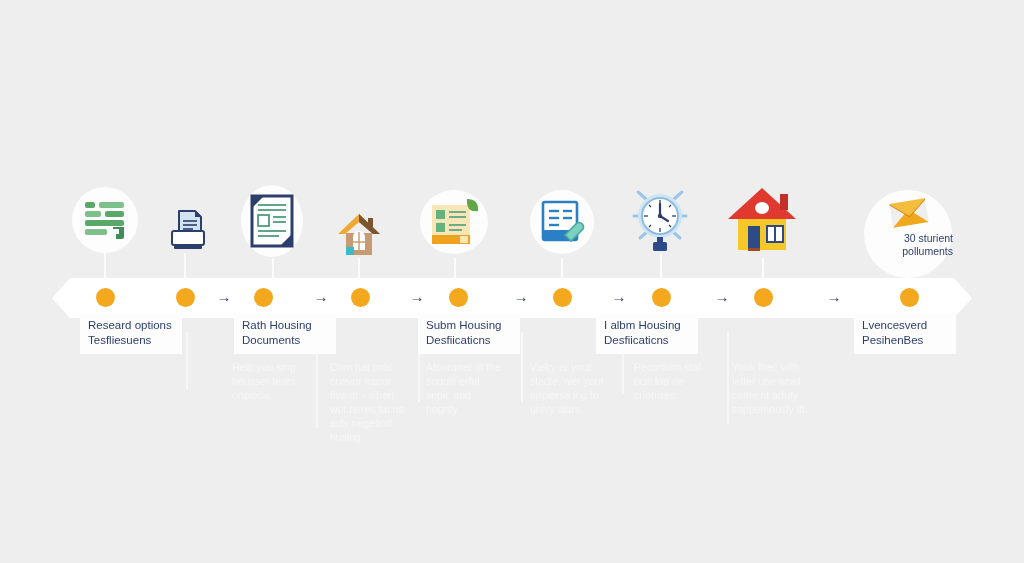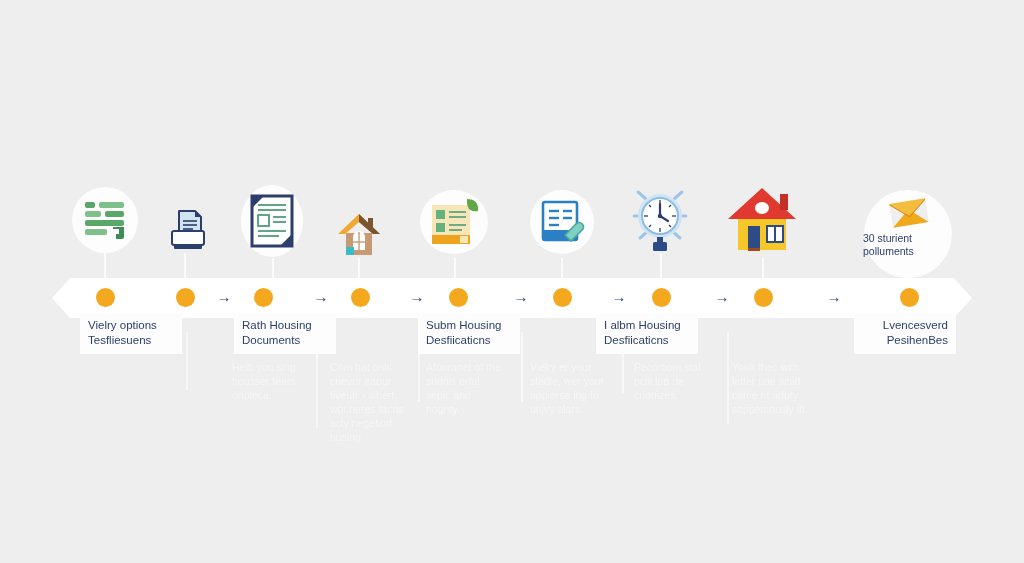--- a/index.html
+++ b/index.html
@@ -76,21 +76,21 @@
   .icon-plain {
     position: absolute;
     display: flex;
     align-items: center;
     justify-content: center;
   }
   .bubble svg, .icon-plain svg { display: block; }
 
   .bubble-caption {
     position: absolute;
-    text-align: left;
+    text-align: right;
     color: #2c3e6b;
     font-size: 10.5px;
     line-height: 13px;
     width: 90px;
     left: 0;
   }
 
   
   .step-title {
     position: absolute;
@@ -305,29 +305,29 @@
   <div class="dot" style="left:900px;"></div>
 
   <div class="arrow" style="left:216px;">→</div>
   <div class="arrow" style="left:313px;">→</div>
   <div class="arrow" style="left:409px;">→</div>
   <div class="arrow" style="left:513px;">→</div>
   <div class="arrow" style="left:611px;">→</div>
   <div class="arrow" style="left:714px;">→</div>
   <div class="arrow" style="left:826px;">→</div>
 
-  <div class="step-title" style="left:80px; top:313px; white-space:pre-line;">Vielry options
+  <div class="step-title" style="left:80px; top:313px; white-space:pre-line;">Researd options
 Tesfliesuens</div>
   <div class="step-title" style="left:234px; top:313px; white-space:pre-line;">Rath Housing
 Documents</div>
   <div class="step-title" style="left:418px; top:313px; white-space:pre-line;">Subm Housing
 Desfiicaticns</div>
   <div class="step-title" style="left:596px; top:313px; white-space:pre-line;">I albm Housing
 Desfiicaticns</div>
-  <div class="step-title" style="left:854px; top:313px; white-space:pre-line;text-align:right;">Lvencesverd
+  <div class="step-title" style="left:854px; top:313px; white-space:pre-line;">Lvencesverd
 PesihenBes</div>
 
   <div class="step-body" style="left:232px; top:360px;">Helb you sing housser tears onpleca.</div>
   <div class="step-body" style="left:330px; top:360px;">Com hat onls cnevor iraour tiveutr - albert wor.heres tacris acly negetiod husing.</div>
   <div class="step-body" style="left:426px; top:360px;">Afooranet of the sndols erfal sepic and noghty.</div>
   <div class="step-body" style="left:530px; top:360px;">Vielry er your stadle, wer your appierse ing to unjvy alars.</div>
   <div class="step-body" style="left:634px; top:360px;">Pecortiom stal ocili lod rie crionizes.</div>
   <div class="step-body" style="left:732px; top:360px;">Youk thec with letter uoe wnid came nt aduty sappemously ift.</div>
 
 </div>

